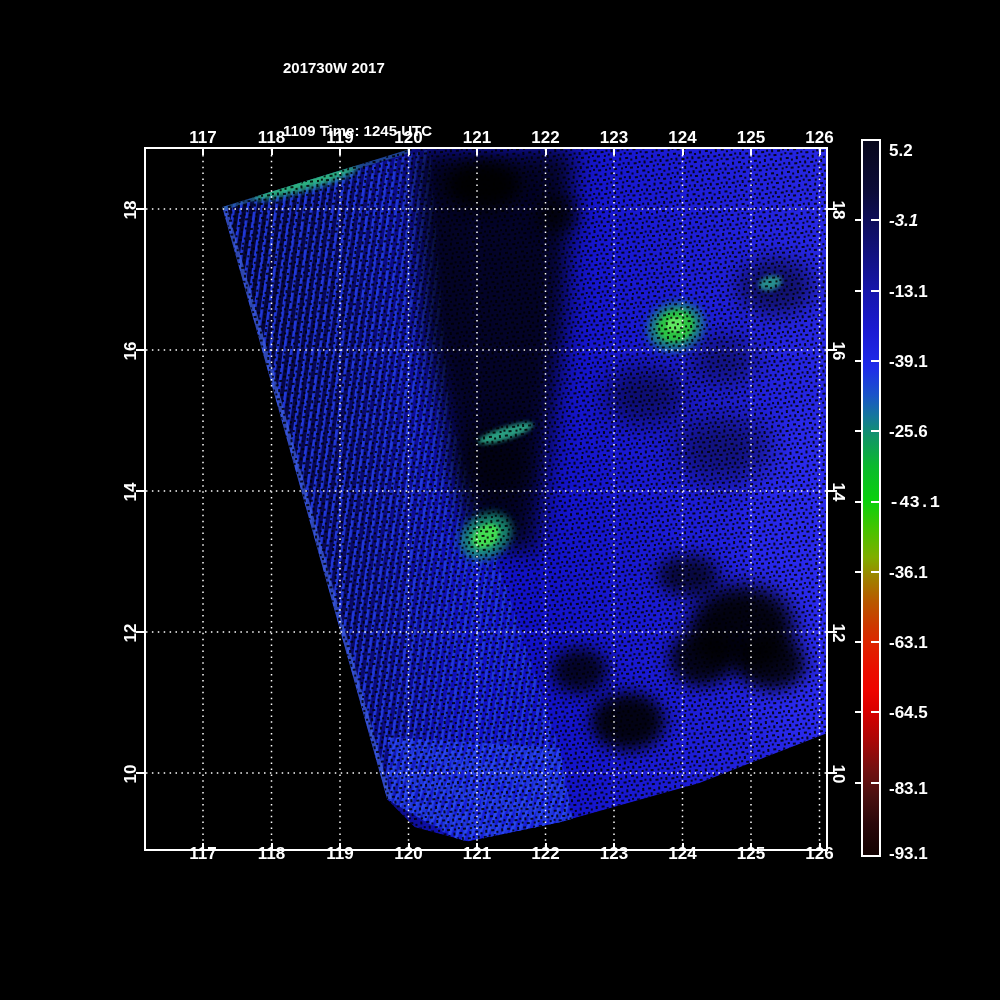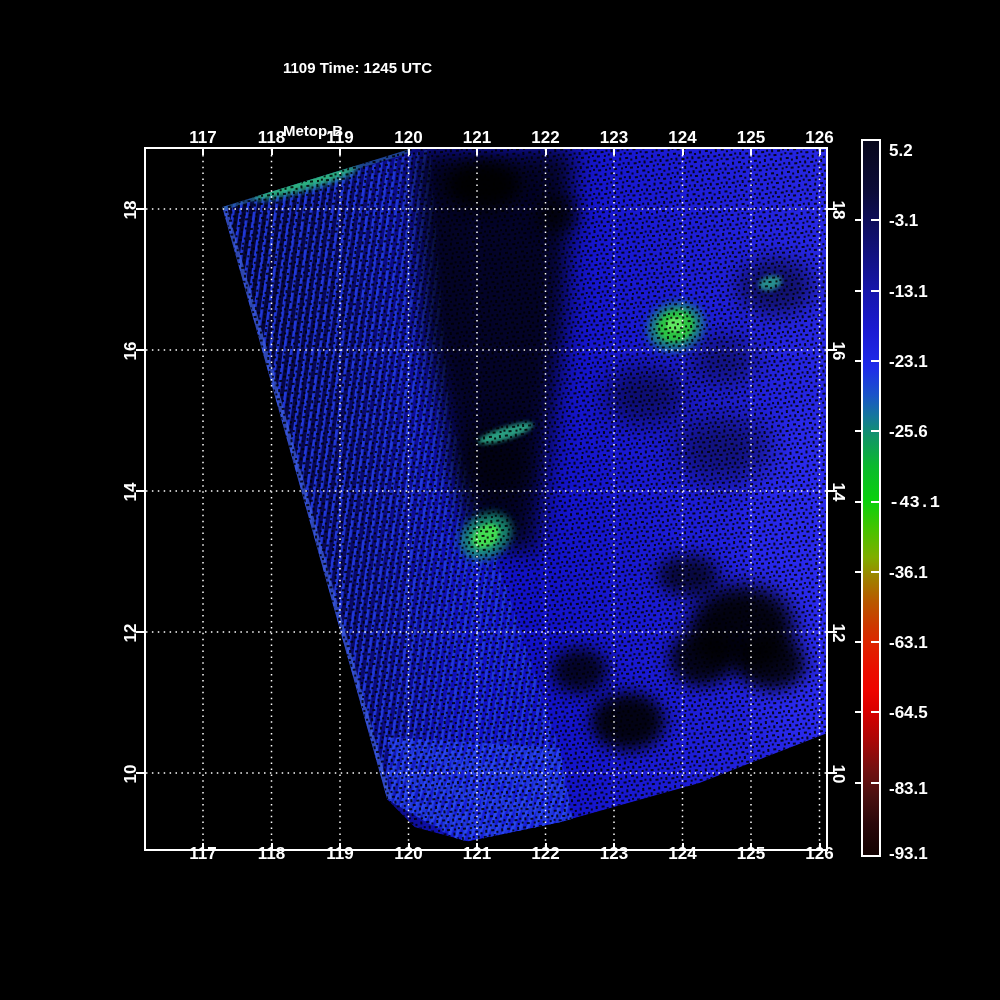--- a/index.html
+++ b/index.html
@@ -12,20 +12,21 @@
   .tick{position:absolute;background:#fff;z-index:4;}
   .colorbar{position:absolute;left:861px;top:139px;width:20px;height:718px;border:2px solid #fff;box-sizing:border-box;z-index:2;}
   #cbar-grad{position:absolute;left:0;top:0;width:16px;height:714px;}
   .cblab{position:absolute;left:889px;font-size:17px;font-weight:bold;color:#fff;z-index:5;white-space:nowrap;}
 </style>
 </head>
 <body>
 
 <div id="root">
   <div class="title-block">
+    <div>201730W 2017</div>
     <div>1109 Time: 1245 UTC</div>
     <div>Metop-B</div>
   </div>
 
   <svg id="map-svg" width="680" height="700" viewBox="146 149 680 700">
       <defs>
         <filter id="f8" x="-80%" y="-80%" width="260%" height="260%">
           <feGaussianBlur stdDeviation="8"></feGaussianBlur>
         </filter>
         <filter id="f10" x="-80%" y="-80%" width="260%" height="260%">
@@ -195,27 +196,27 @@
       <div class="axlab" style="left: 820px; top: 764px; width: 36px; text-align: center; transform: rotate(90deg);">10</div>
       <div class="tick" style="left: 136px; top: 772px; width: 8px; height: 2px;"></div>
       <div class="tick" style="left: 828px; top: 772px; width: 9px; height: 2px;"></div>
     </div>
 
   <div class="colorbar">
     <div id="cbar-grad" style="background: linear-gradient(rgb(7, 7, 28) 0%, rgb(11, 11, 56) 7.09%, rgb(16, 16, 112) 13.98%, rgb(22, 22, 170) 20.87%, rgb(27, 27, 212) 26.77%, rgb(30, 44, 234) 31.69%, rgb(26, 85, 200) 35.63%, rgb(21, 120, 156) 38.58%, rgb(16, 150, 101) 41.54%, rgb(10, 185, 46) 45.47%, rgb(9, 209, 12) 50.39%, rgb(69, 196, 0) 54.33%, rgb(127, 174, 0) 58.27%, rgb(159, 129, 0) 61.22%, rgb(182, 92, 0) 64.17%, rgb(207, 54, 0) 68.11%, rgb(225, 32, 0) 71.06%, rgb(234, 14, 0) 74.02%, rgb(238, 4, 0) 76.97%, rgb(216, 0, 0) 79.92%, rgb(171, 7, 7) 83.86%, rgb(118, 16, 16) 87.8%, rgb(74, 16, 16) 91.73%, rgb(41, 7, 10) 95.67%, rgb(19, 1, 1) 100%, rgb(19, 1, 1) 99.1%, rgb(255, 255, 255) 99.1%, rgb(255, 255, 255) 99.7%, rgb(20, 2, 2) 99.7%);"></div>
   </div>
   <div id="cbar-layer">
       <div class="cblab" style="top: 141.136px;">5.2</div>
-      <div class="cblab" style="top: 211.411px;">-3.1</div>
+      <div class="cblab" style="top: 211.411px; font-style: italic;">-3.1</div>
       <div class="tick" style="left: 855px; top: 219.411px; width: 8px; height: 2px;"></div>
       <div class="tick" style="left: 871px; top: 219.411px; width: 8px; height: 2px;"></div>
       <div class="cblab" style="top: 281.687px;">-13.1</div>
       <div class="tick" style="left: 855px; top: 289.687px; width: 8px; height: 2px;"></div>
       <div class="tick" style="left: 871px; top: 289.687px; width: 8px; height: 2px;"></div>
-      <div class="cblab" style="top: 351.963px;">-23.1</div>
+      <div class="cblab" style="top: 351.963px;">-39.1</div>
       <div class="tick" style="left: 855px; top: 359.963px; width: 8px; height: 2px;"></div>
       <div class="tick" style="left: 871px; top: 359.963px; width: 8px; height: 2px;"></div>
       <div class="cblab" style="top: 422.238px;">-25.6</div>
       <div class="tick" style="left: 855px; top: 430.238px; width: 8px; height: 2px;"></div>
       <div class="tick" style="left: 871px; top: 430.238px; width: 8px; height: 2px;"></div>
       <div class="cblab" style="top: 492.514px; font-family: Liberation Mono, monospace;">-43.1</div>
       <div class="tick" style="left: 855px; top: 500.514px; width: 8px; height: 2px;"></div>
       <div class="tick" style="left: 871px; top: 500.514px; width: 8px; height: 2px;"></div>
       <div class="cblab" style="top: 562.789px;">-36.1</div>
       <div class="tick" style="left: 855px; top: 570.789px; width: 8px; height: 2px;"></div>

